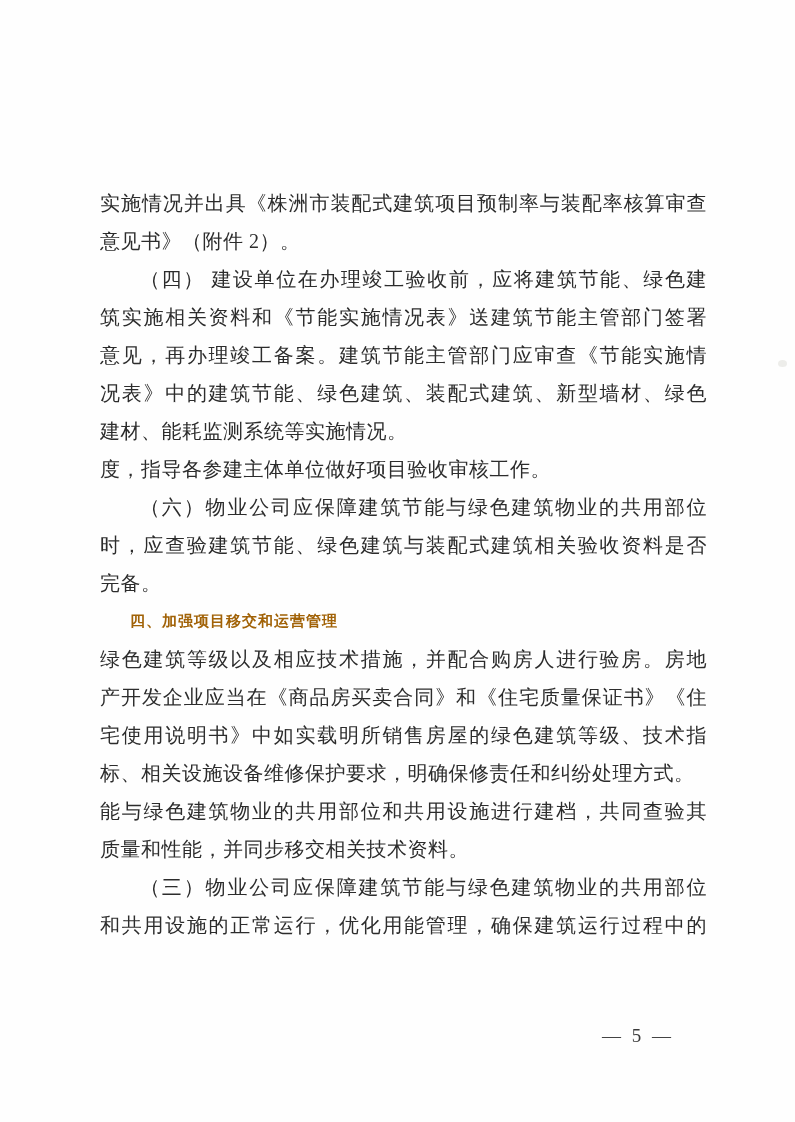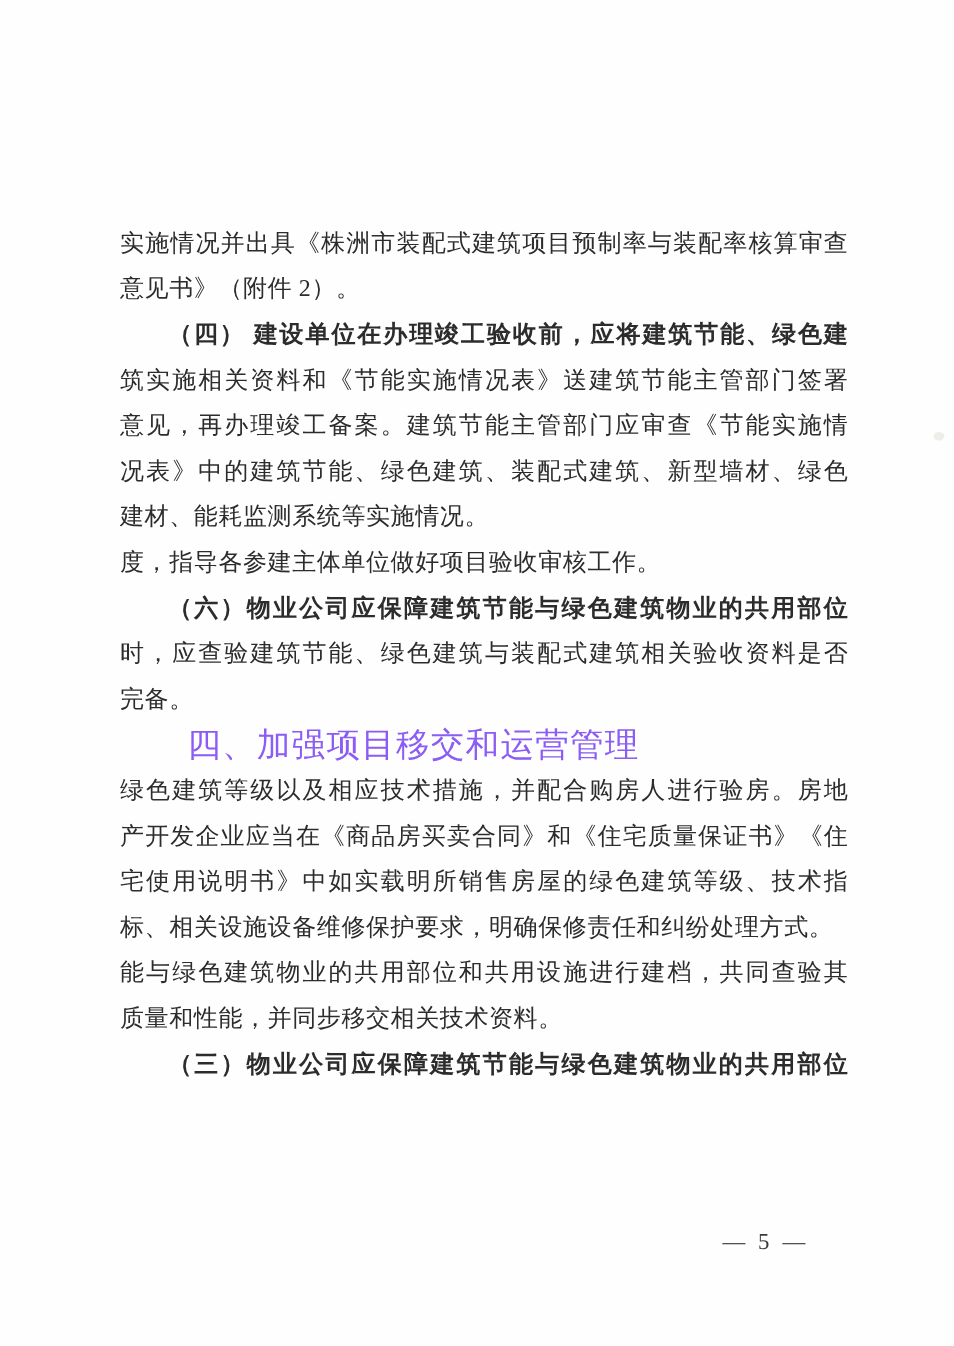--- a/index.html
+++ b/index.html
@@ -27,30 +27,29 @@
     line-height: 38px;
     font-size: 20px;
     color: #2c2c2c;
     text-align: justify;
     text-align-last: justify;
     letter-spacing: 0.5px;
     overflow: hidden;
   }
   .line.indent {
     text-indent: 2em;
-    font-weight: bold;
   }
   .line.end {
     text-align-last: left;
   }
   .line.heading {
     font-family: "Liberation Sans", "DejaVu Sans", sans-serif;
-    font-weight: 400;
-    font-size: 28px;
-    color: #8b5cf6;
+    font-weight: 700;
+    font-size: 15px;
+    color: #a16207;
     letter-spacing: 1px;
   }
   .footer {
     position: absolute;
     top: 1022px;
     right: 121px;
     font-size: 19px;
     line-height: 28px;
     color: #3a3a3a;
     letter-spacing: 3px;
@@ -85,20 +84,21 @@
       <div class="line">时，应查验建筑节能、绿色建筑与装配式建筑相关验收资料是否</div>
       <div class="line end">完备。</div>
       <div class="line indent heading end">四、加强项目移交和运营管理</div>
       <div class="line">绿色建筑等级以及相应技术措施，并配合购房人进行验房。房地</div>
       <div class="line">产开发企业应当在《商品房买卖合同》和《住宅质量保证书》《住</div>
       <div class="line">宅使用说明书》中如实载明所销售房屋的绿色建筑等级、技术指</div>
       <div class="line end">标、相关设施设备维修保护要求，明确保修责任和纠纷处理方式。</div>
       <div class="line">能与绿色建筑物业的共用部位和共用设施进行建档，共同查验其</div>
       <div class="line end">质量和性能，并同步移交相关技术资料。</div>
       <div class="line indent">（三）物业公司应保障建筑节能与绿色建筑物业的共用部位</div>
+      <div class="line">和共用设施的正常运行，优化用能管理，确保建筑运行过程中的</div>
     </div>
 
   <div class="footer">
     <span>— 5 —</span>
   </div>
 
   <div class="scan-artifact"></div>
 
 </div>
 

